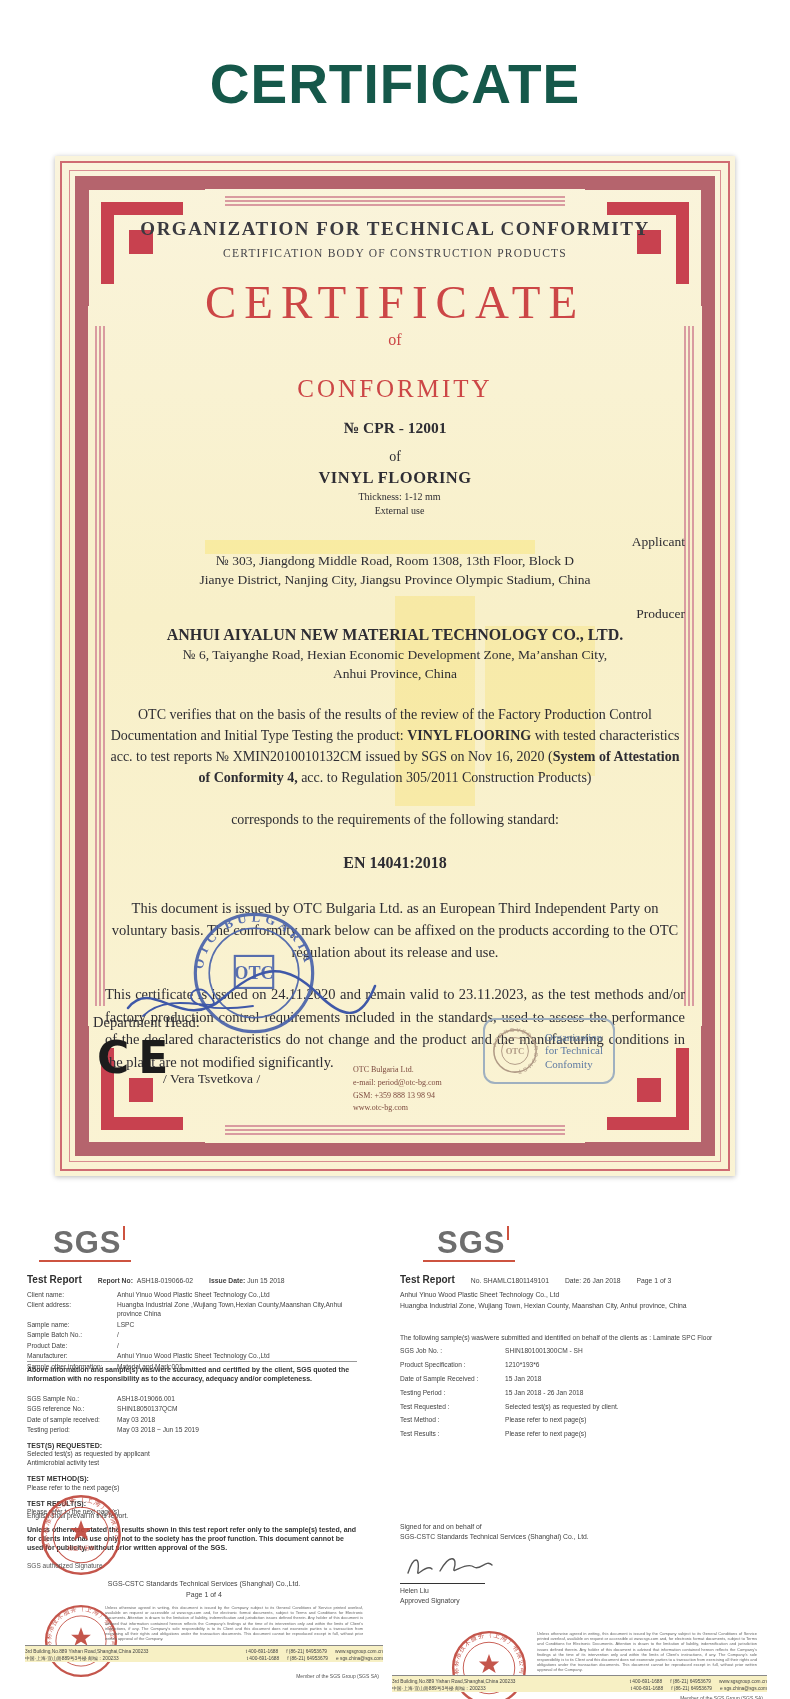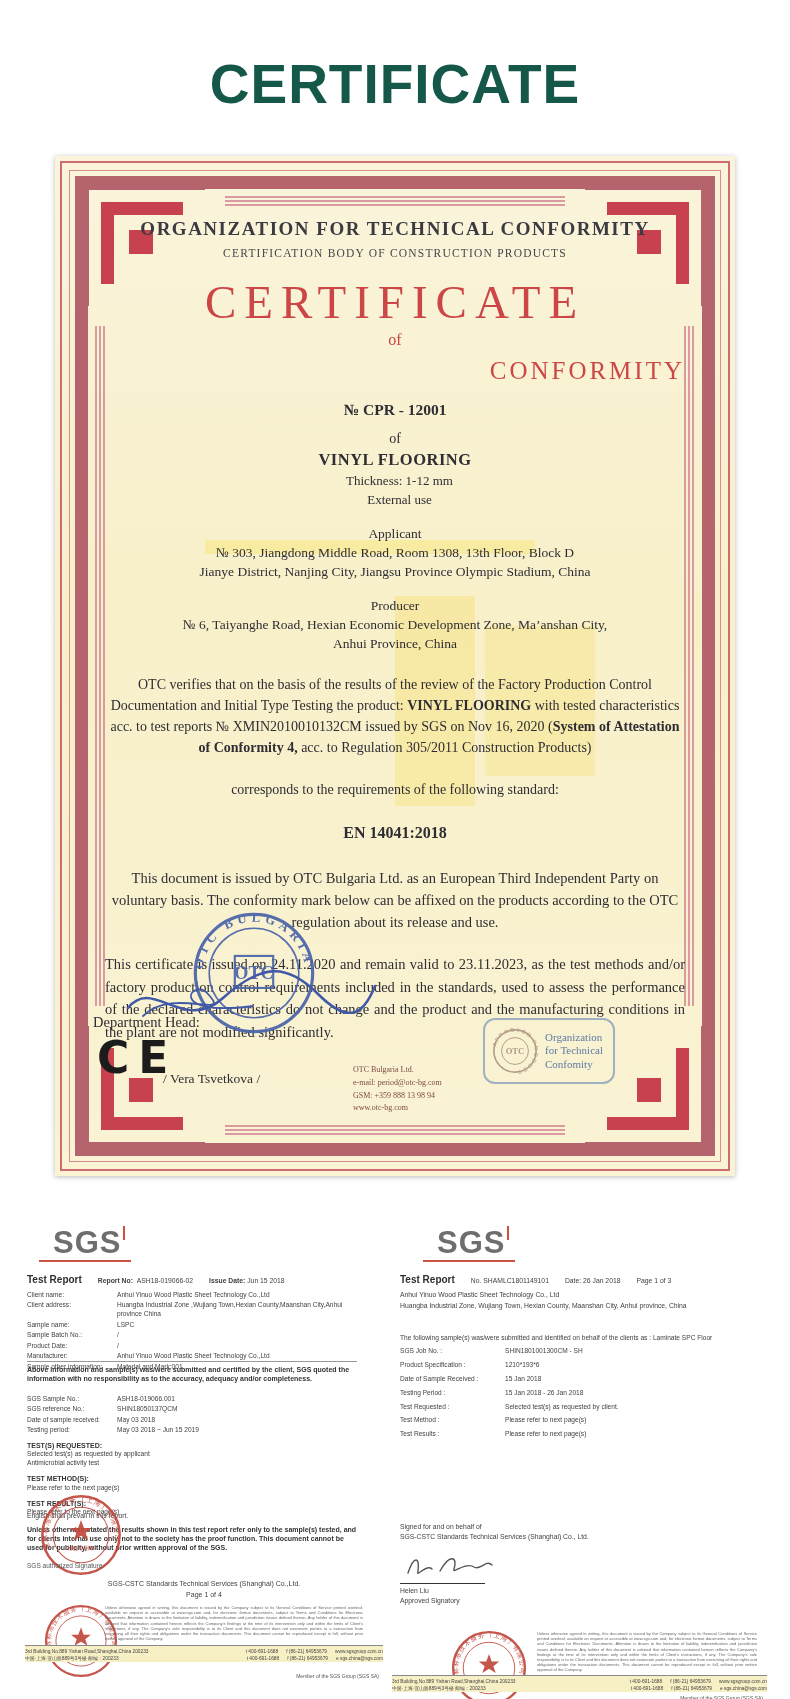--- a/index.html
+++ b/index.html
@@ -36,26 +36,26 @@
   .wm{position:absolute;z-index:0;}
   .wm1{left:340px;top:440px;width:80px;height:210px;background:rgba(246,222,96,.35);}
   .wm2{left:430px;top:470px;width:110px;height:150px;background:rgba(246,222,96,.30);}
   .wm3{left:150px;top:384px;width:330px;height:14px;background:rgba(248,228,110,.45);}
   .cert-body{position:absolute;left:50px;right:50px;top:62px;z-index:1;text-align:center;
     font-family:"Liberation Serif",serif;color:#2e2d33;}
   .org1{font-size:19px;letter-spacing:1.5px;color:#3a3a40;font-weight:bold;}
   .org2{font-size:11.5px;letter-spacing:1.2px;margin-top:7px;color:#45454b;}
   .cert-title{font-size:47px;letter-spacing:8px;margin-top:16px;color:#cc4646;}
   .of1{font-size:16px;margin-top:2px;color:#cc4646;}
-  .conf{font-size:25px;letter-spacing:3px;margin-top:8px;color:#cc4646;text-align:right;}
+  .conf{font-size:25px;letter-spacing:3px;margin-top:26px;color:#cc4646;}
   .certno{font-size:15.5px;font-weight:bold;margin-top:16px;}
   .of2{font-size:14px;margin-top:12px;}
   .product{font-size:16.5px;font-weight:bold;margin-top:3px;letter-spacing:.5px;}
-  .small-line{font-size:13px;margin-top:3px;margin-left:9px;}
-  .role-label{font-size:13.5px;margin-top:18px;}
+  .small-line{font-size:10px;margin-top:3px;margin-left:9px;}
+  .role-label{font-size:13.5px;margin-top:18px;text-align:right;}
   .co-name{font-size:16px;font-weight:bold;margin-top:4px;}
   .addr{font-size:13.5px;margin-top:3px;}
   .para{font-size:14px;line-height:1.5;margin-top:22px;}
   .corresponds{font-size:14px;margin-top:24px;}
   .standard{font-size:16px;font-weight:bold;margin-top:26px;}
   .para2{font-size:14.5px;line-height:1.5;margin-top:26px;}
   .para3{font-size:14.5px;line-height:1.55;margin-top:20px;text-align:justify;}
   .dept{position:absolute;left:38px;top:858px;z-index:2;font-family:"Liberation Serif",serif;font-size:14.5px;color:#2e2d33;}
   .ce{position:absolute;left:42px;top:876px;z-index:2;font-family:"DejaVu Sans",sans-serif;
       font-weight:bold;font-size:44px;letter-spacing:9px;color:#1c1c1c;}
@@ -160,20 +160,21 @@
       <div class="conf">CONFORMITY</div>
       <div class="certno">№  CPR - 12001</div>
       <div class="of2">of</div>
       <div class="product">VINYL FLOORING</div>
       <div class="small-line">Thickness: 1-12 mm</div>
       <div class="small-line">External use</div>
       <div class="role-label">Applicant</div>
       <div class="addr">№ 303, Jiangdong Middle Road, Room 1308, 13th Floor, Block D</div>
       <div class="addr">Jianye District, Nanjing City, Jiangsu Province Olympic Stadium, China</div>
       <div class="role-label">Producer</div>
+      <div class="co-name">ANHUI AIYALUN NEW MATERIAL TECHNOLOGY CO., LTD.</div>
       <div class="addr">№ 6, Taiyanghe Road, Hexian Economic Development Zone, Ma’anshan City,</div>
       <div class="addr">Anhui Province, China</div>
       <div class="para"><span>OTC verifies that on the basis of the results of the review of the Factory Production Control Documentation and Initial Type Testing the product: </span><b>VINYL FLOORING</b><span> with tested characteristics acc. to test reports № XMIN2010010132CM issued by SGS on Nov 16, 2020 (</span><b>System of Attestation of Conformity 4,</b><span> acc. to Regulation 305/2011 Construction Products)</span></div>
       <div class="corresponds">corresponds to the requirements of the following standard:</div>
       <div class="standard">EN 14041:2018</div>
       <div class="para2">This document is issued by OTC Bulgaria Ltd. as an European Third Independent Party on voluntary basis. The conformity mark below can be affixed on the products according to the OTC regulation about its release and use.</div>
       <div class="para3">This certificate is issued on 24.11.2020 and remain valid to 23.11.2023, as the test methods and/or factory production control requirements included in the standards, used to assess the performance of the declared characteristics do not change and the product and the manufacturing conditions in the plant are not modified significantly.</div>
     </div>
 
     <div class="dept">Department Head:</div>

